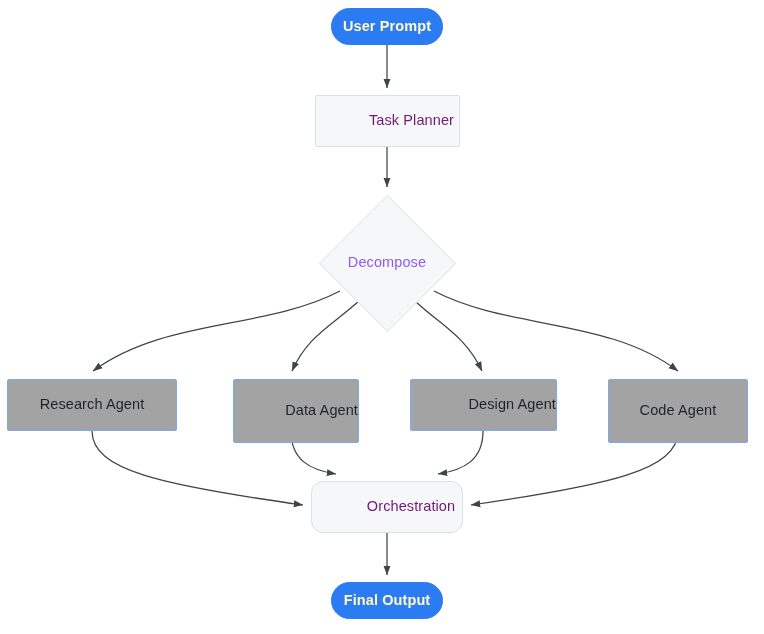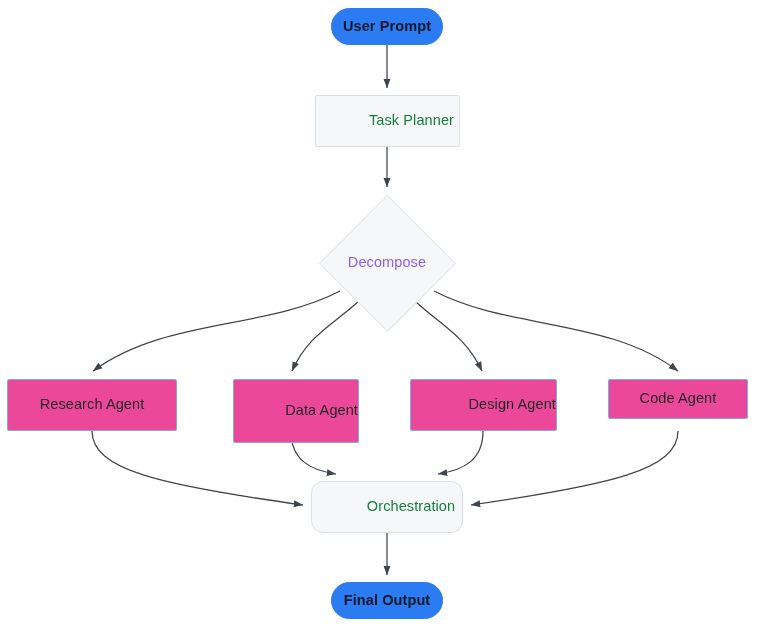--- a/index.html
+++ b/index.html
@@ -39,36 +39,36 @@
     letter-spacing: 0.1px;
     white-space: nowrap;
   }
   
   .node-terminal {
     background: #2b7cf3;
     border: 1px solid #2b7cf3;
     border-radius: 19px;
   }
   .node-terminal .node-label {
-    color: #0f172a;
+    color: #fef9c3;
     font-weight: bold;
   }
   
   .node-process {
     background: #f6f7f9;
     border: 1px solid #dcdfe4;
     border-radius: 2px;
   }
   .node-process .node-label {
-    color: #15803d;
+    color: #701a75;
     margin-left: 48px;
   }
   
   .node-agent {
-    background: #ec4899;
+    background: #a3a3a3;
     border: 1px solid #7aabf0;
     border-radius: 2px;
   }
   .node-agent .node-label {
     color: #1f2328;
   }
   
   .node-decision {
     background: transparent;
     border: none;
@@ -136,21 +136,21 @@
   </div>
 
   <div class="node node-agent" style="left: 233px; top: 379px; width: 126px; height: 64px; justify-content: flex-end;">
     <span class="node-label">Data Agent</span>
   </div>
 
   <div class="node node-agent" style="left: 410px; top: 379px; width: 147px; height: 52px; justify-content: flex-end;">
     <span class="node-label">Design Agent</span>
   </div>
 
-  <div class="node node-agent" style="left: 608px; top: 379px; width: 140px; height: 40px;">
+  <div class="node node-agent" style="left: 608px; top: 379px; width: 140px; height: 64px;">
     <span class="node-label">Code Agent</span>
   </div>
 
   <div class="node node-process" style="left: 311px; top: 481px; width: 152px; height: 52px; border-radius: 12px;">
     <span class="node-label">Orchestration</span>
   </div>
 
   <div class="node node-terminal" style="left: 331px; top: 582px; width: 112px; height: 37px;">
     <span class="node-label">Final Output</span>
   </div>

